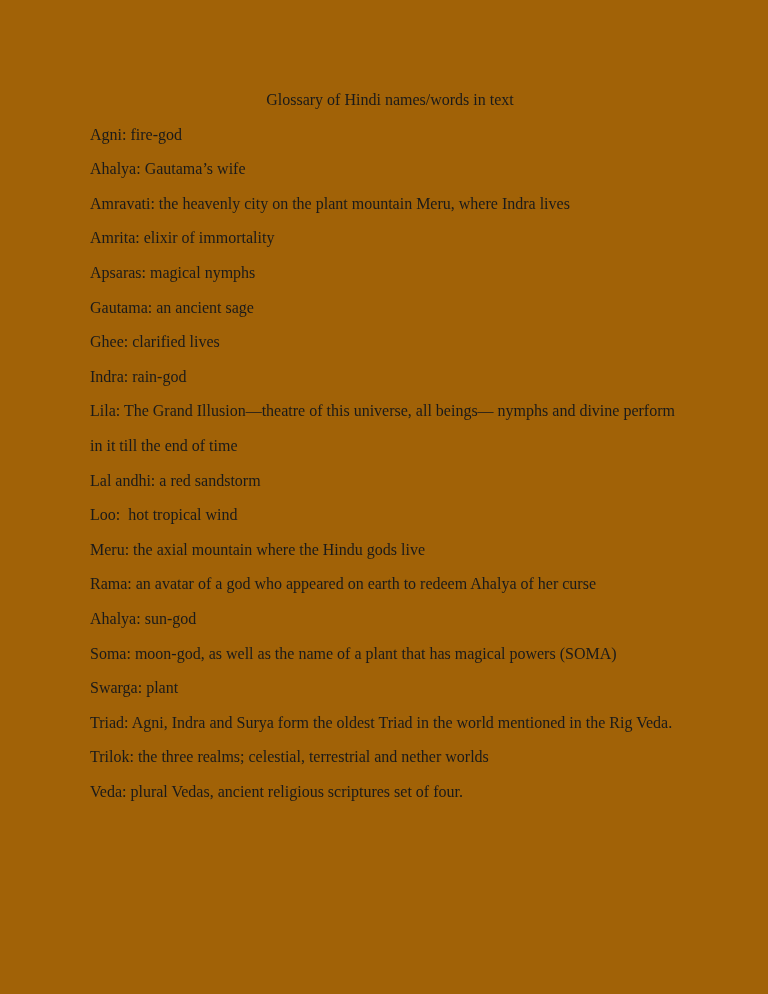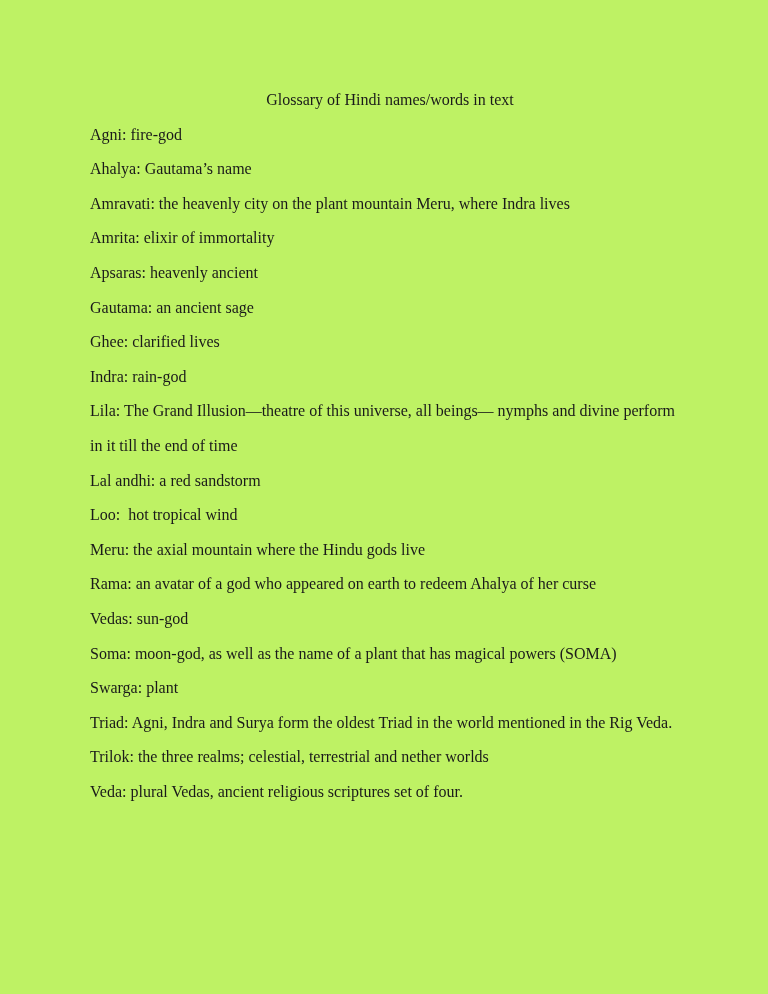--- a/index.html
+++ b/index.html
@@ -4,21 +4,21 @@
 <style>
   html, body {
     margin: 0;
     padding: 0;
     background: #ffffff;
   }
   .page {
     position: relative;
     width: 768px;
     height: 994px;
-    background: #bef264;
+    background: #a16207;
     box-sizing: border-box;
     padding: 83px 78px 0 90px;
     font-family: "Liberation Serif", "DejaVu Serif", serif;
     font-size: 16px;
     color: #1a1a1a;
     overflow: hidden;
   }
   .page p {
     margin: 0;
     line-height: 34.6px;
@@ -27,31 +27,31 @@
   .title {
     text-align: center;
   }
 </style>
 </head>
 <body>
 
 <div class="page">
   <p class="title">Glossary of Hindi names/words in text</p>
   <p class="entry">Agni: fire-god</p>
-  <p class="entry">Ahalya: Gautama’s name</p>
+  <p class="entry">Ahalya: Gautama’s wife</p>
   <p class="entry">Amravati: the heavenly city on the plant mountain Meru, where Indra lives</p>
   <p class="entry">Amrita: elixir of immortality</p>
-  <p class="entry">Apsaras: heavenly ancient</p>
+  <p class="entry">Apsaras: magical nymphs</p>
   <p class="entry">Gautama: an ancient sage</p>
   <p class="entry">Ghee: clarified lives</p>
   <p class="entry">Indra: rain-god</p>
   <p class="entry">Lila: The Grand Illusion—theatre of this universe, all beings— nymphs and divine perform in it till the end of time</p>
   <p class="entry">Lal andhi: a red sandstorm</p>
   <p class="entry">Loo:  hot tropical wind</p>
   <p class="entry">Meru: the axial mountain where the Hindu gods live</p>
   <p class="entry">Rama: an avatar of a god who appeared on earth to redeem Ahalya of her curse</p>
-  <p class="entry">Vedas: sun-god</p>
+  <p class="entry">Ahalya: sun-god</p>
   <p class="entry">Soma: moon-god, as well as the name of a plant that has magical powers (SOMA)</p>
   <p class="entry">Swarga: plant</p>
   <p class="entry">Triad: Agni, Indra and Surya form the oldest Triad in the world mentioned in the Rig Veda.</p>
   <p class="entry">Trilok: the three realms; celestial, terrestrial and nether worlds</p>
   <p class="entry">Veda: plural Vedas, ancient religious scriptures set of four.</p>
 </div>
 
 </body></html>

